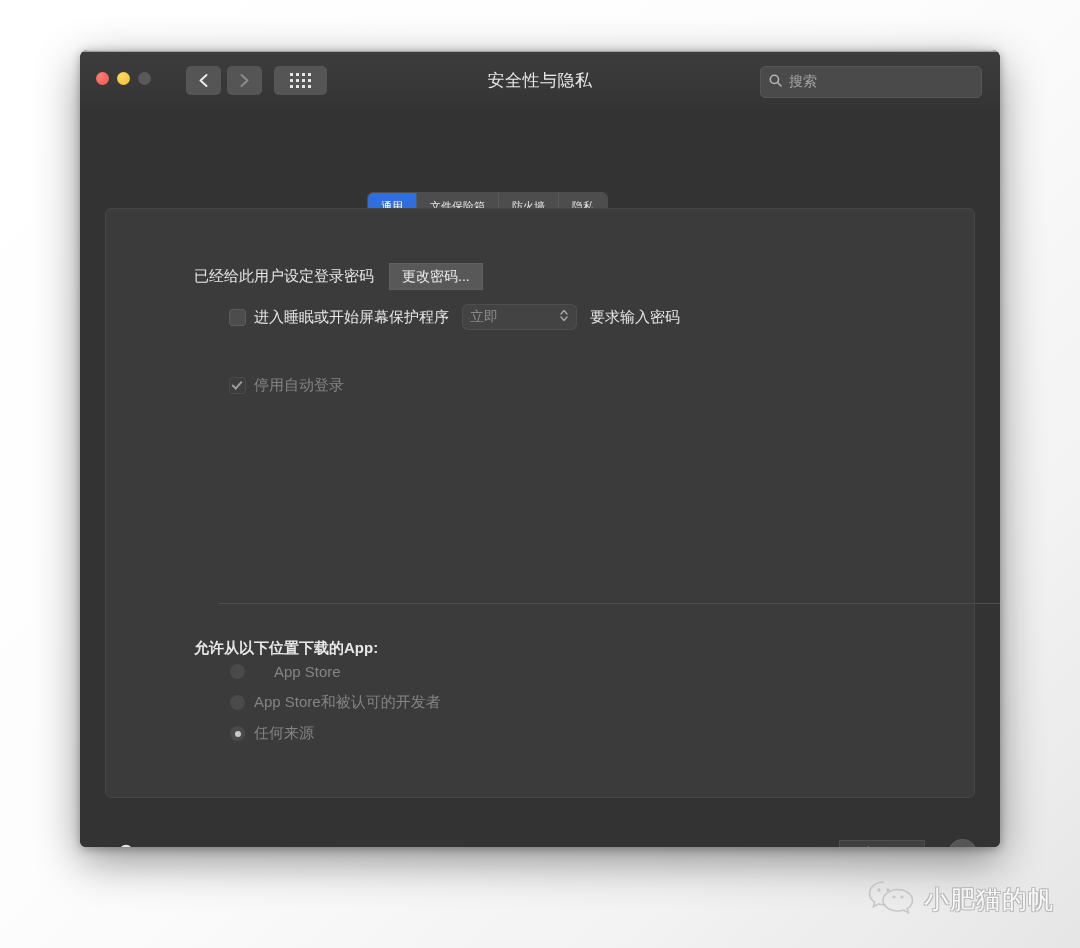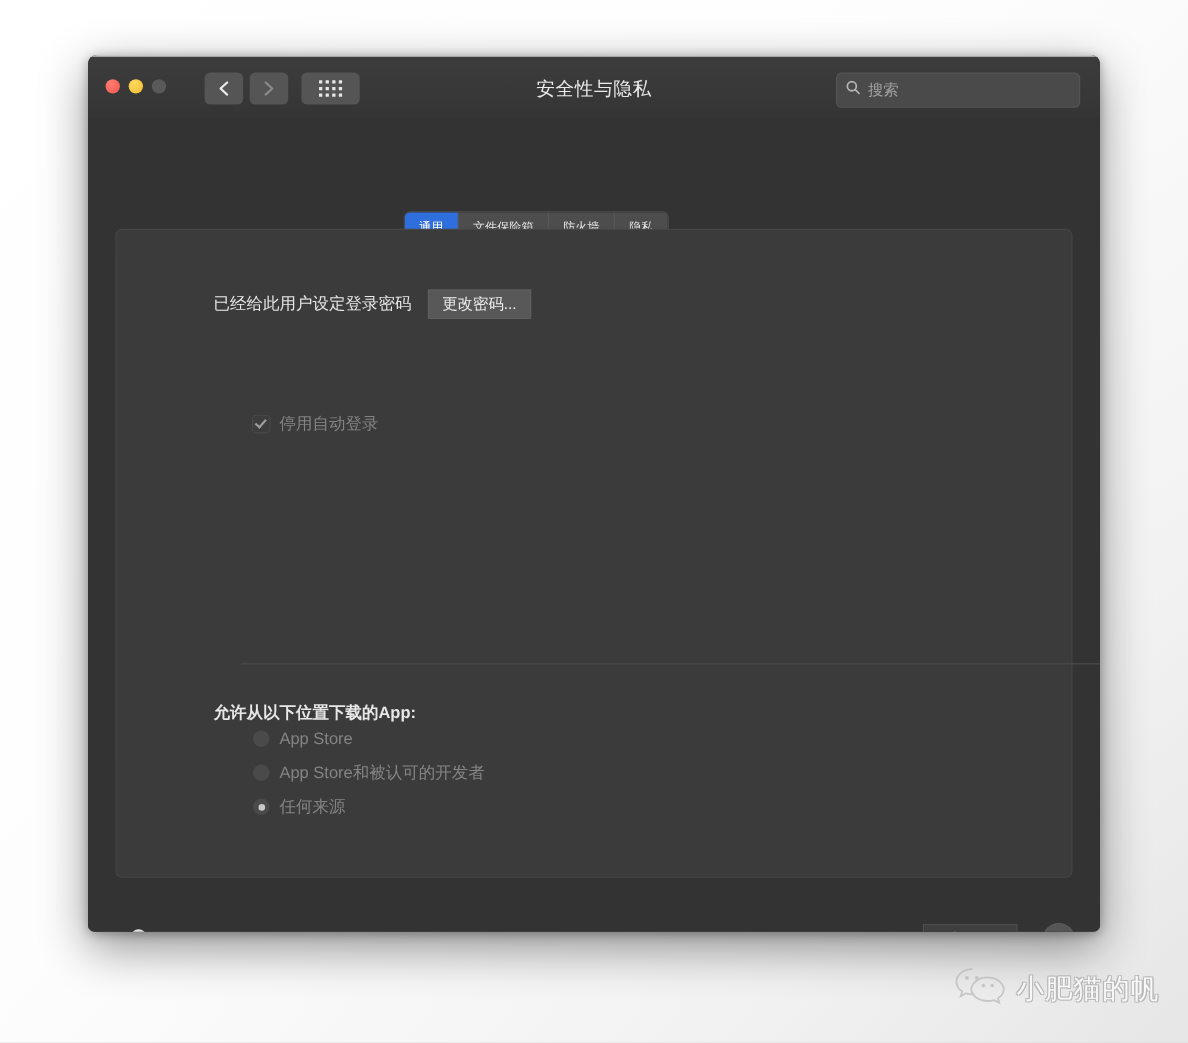--- a/index.html
+++ b/index.html
@@ -395,34 +395,48 @@
       <div class="tab">隐私</div>
     </div>
 
     <div class="panel">
 
       <div class="row" style="left:88px; top:55px;">
         <span class="label-text">已经给此用户设定登录密码</span>
         <span class="pushbtn" style="margin-left:16px;">更改密码...</span>
       </div>
 
+      <div class="row" style="left:124px; top:96px;">
+        <span class="checkbox"></span>
+        <span class="label-text">进入睡眠或开始屏幕保护程序</span>
+        <span class="popup" style="margin-left:14px;">
+          <span class="pv">立即</span>
+          <span>
+            <svg width="10" height="15" viewBox="0 0 10 15">
+                <polyline points="2,6 5,2.5 8,6" fill="none" stroke="#a4a4a4" stroke-width="1.5" stroke-linecap="round" stroke-linejoin="round"></polyline>
+                <polyline points="2,9 5,12.5 8,9" fill="none" stroke="#a4a4a4" stroke-width="1.5" stroke-linecap="round" stroke-linejoin="round"></polyline>
+              </svg>
+          </span>
+        </span>
+        <span class="label-text" style="margin-left:14px;">要求输入密码</span>
+      </div>
 
 
       <div class="row" style="left:124px; top:167px;">
         <span class="checkbox disabled checked"></span>
         <span class="label-text dim">停用自动登录</span>
       </div>
 
       <div class="divider"></div>
 
       <div class="row" style="left:88px; top:418px;">
         <span class="label-text" style="font-weight:bold;margin-top:12px;">允许从以下位置下载的App:</span>
       </div>
 
-      <div class="row" style="left:124px; top:454px;">
+      <div class="row" style="left:124px; top:454px;gap:20px;">
         <span class="radio"></span>
         <span class="label-text dim">App Store</span>
       </div>
 
       <div class="row" style="left:124px; top:484px;">
         <span class="radio"></span>
         <span class="label-text dim">App Store和被认可的开发者</span>
       </div>
 
       <div class="row" style="left:124px; top:515px;">

